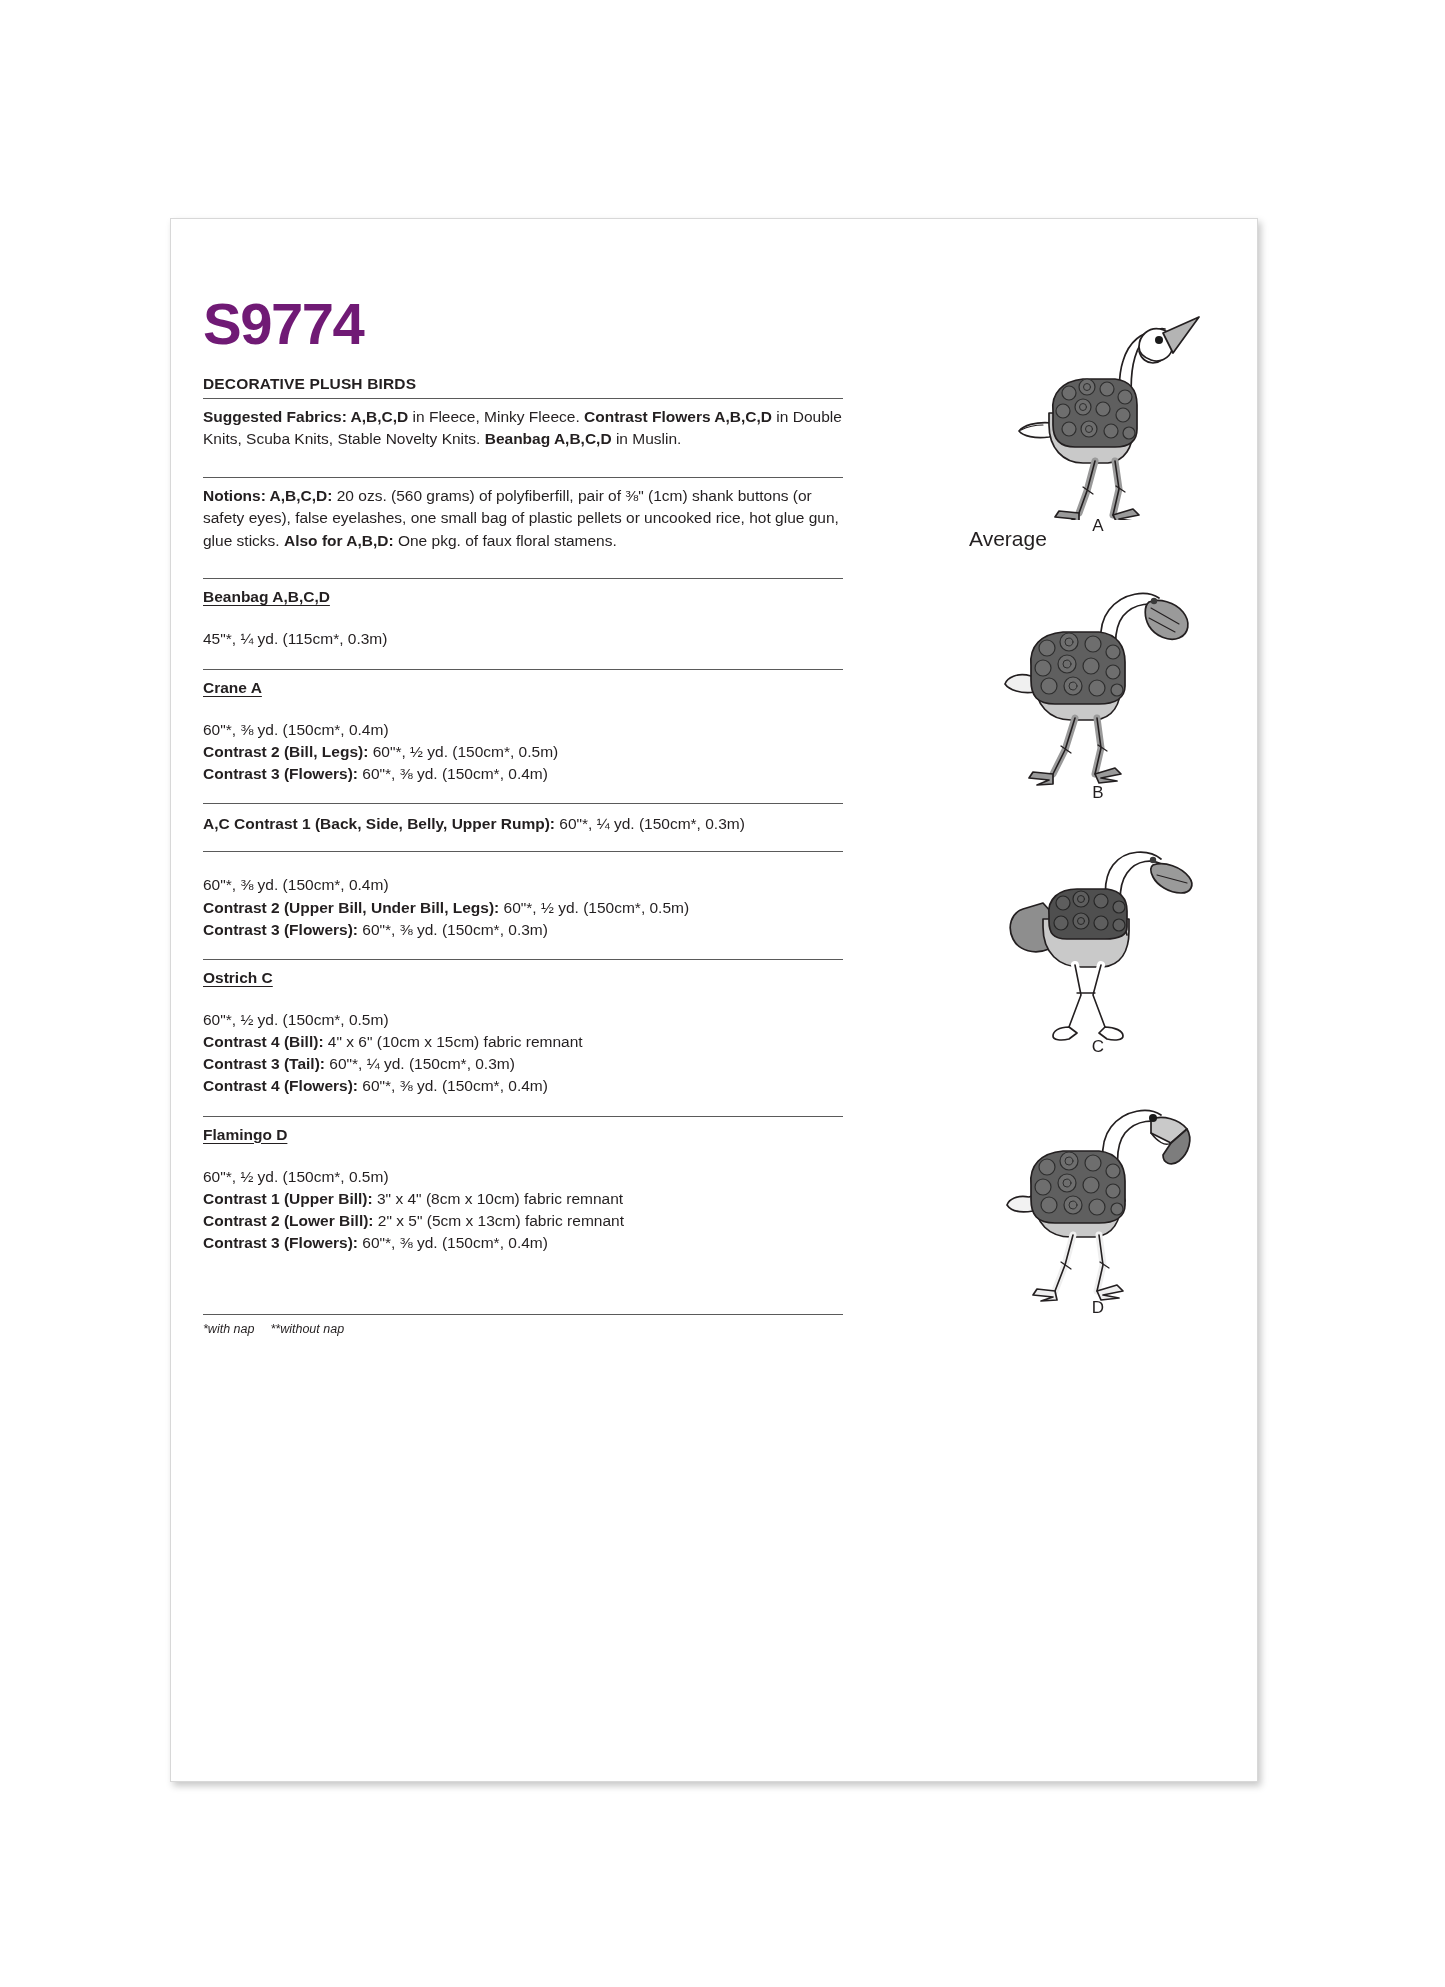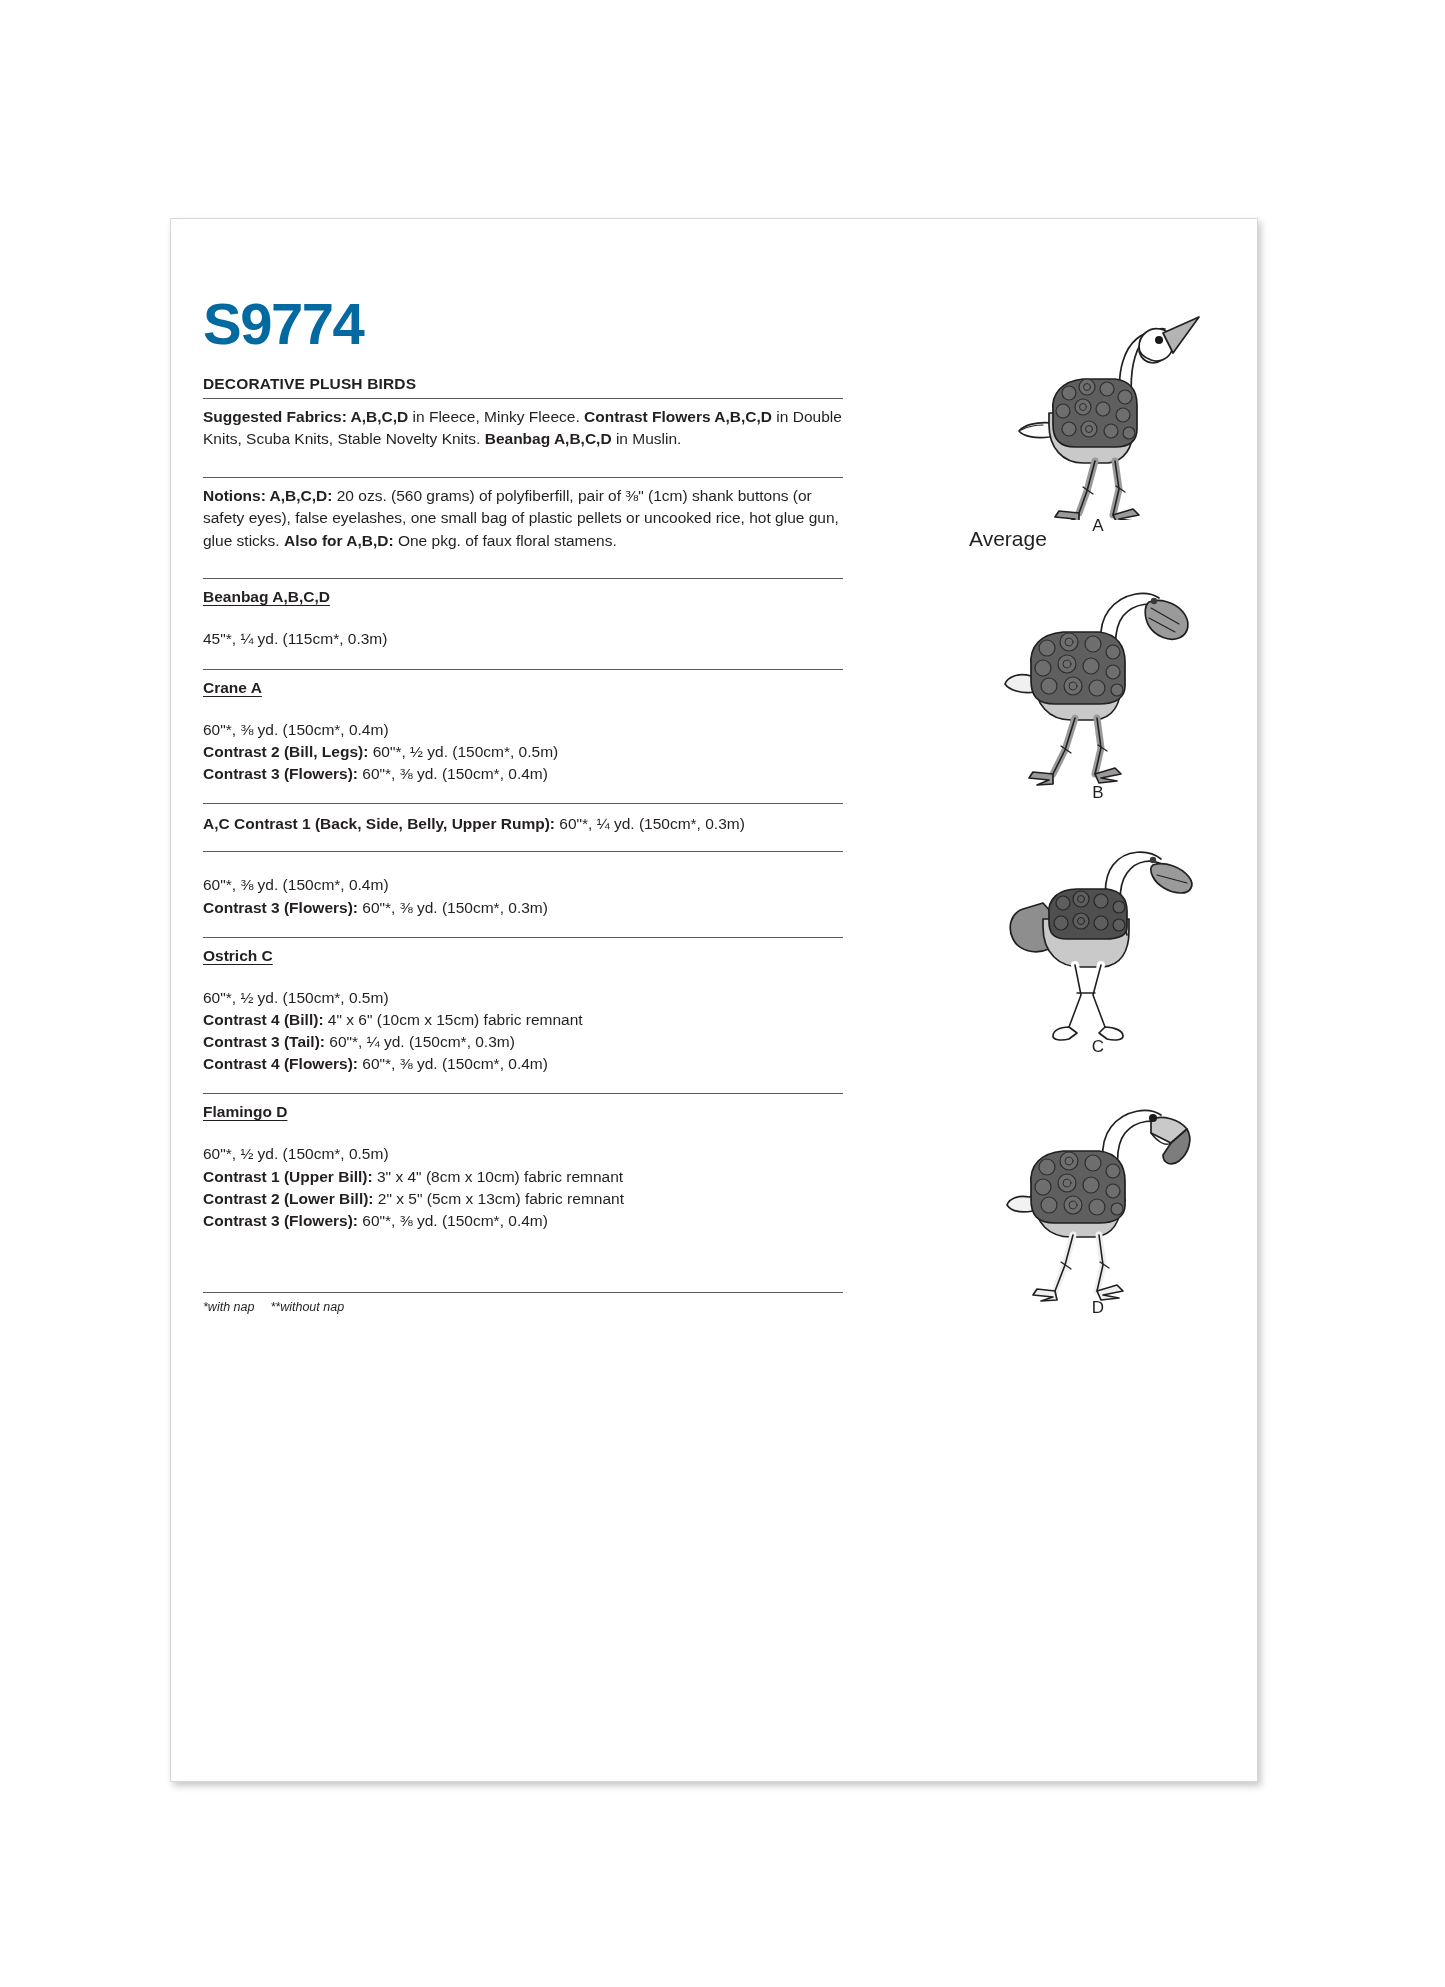--- a/index.html
+++ b/index.html
@@ -37,21 +37,21 @@
     position: absolute;
     left: 18px;
     top: 0;
     width: 640px;
   }
 
   .pattern-number {
     font-size: 58px;
     font-weight: bold;
     letter-spacing: -1.5px;
-    color: #0369a1;
+    color: #701a75;
     line-height: 1;
     margin-top: 76px;
     font-family: "Liberation Sans", sans-serif;
   }
 
   .difficulty {
     position: absolute;
     left: 784px;
     top: 308px;
     font-size: 21px;
@@ -184,20 +184,21 @@
       </div>
       <hr class="rule">
 
       <div class="combo-line">
         <span class="lbl">A,C Contrast 1 (Back, Side, Belly, Upper Rump):</span><span> 60"*, ¼ yd. (150cm*, 0.3m)</span>
       </div>
       <hr class="rule">
 
       <div class="yard-block">
         <div><span class="lbl"></span><span>60"*, ⅜ yd. (150cm*, 0.4m)</span></div>
+        <div><span class="lbl">Contrast 2 (Upper Bill, Under Bill, Legs):</span><span> 60"*, ½ yd. (150cm*, 0.5m)</span></div>
         <div><span class="lbl">Contrast 3 (Flowers):</span><span> 60"*, ⅜ yd. (150cm*, 0.3m)</span></div>
       </div>
       <hr class="rule">
 
       <div class="view-head">Ostrich C</div>
       <div class="yard-block">
         <div><span class="lbl"></span><span>60"*, ½ yd. (150cm*, 0.5m)</span></div>
         <div><span class="lbl">Contrast 4 (Bill):</span><span> 4" x 6" (10cm x 15cm) fabric remnant</span></div>
         <div><span class="lbl">Contrast 3 (Tail):</span><span> 60"*, ¼ yd. (150cm*, 0.3m)</span></div>
         <div><span class="lbl">Contrast 4 (Flowers):</span><span> 60"*, ⅜ yd. (150cm*, 0.4m)</span></div>

